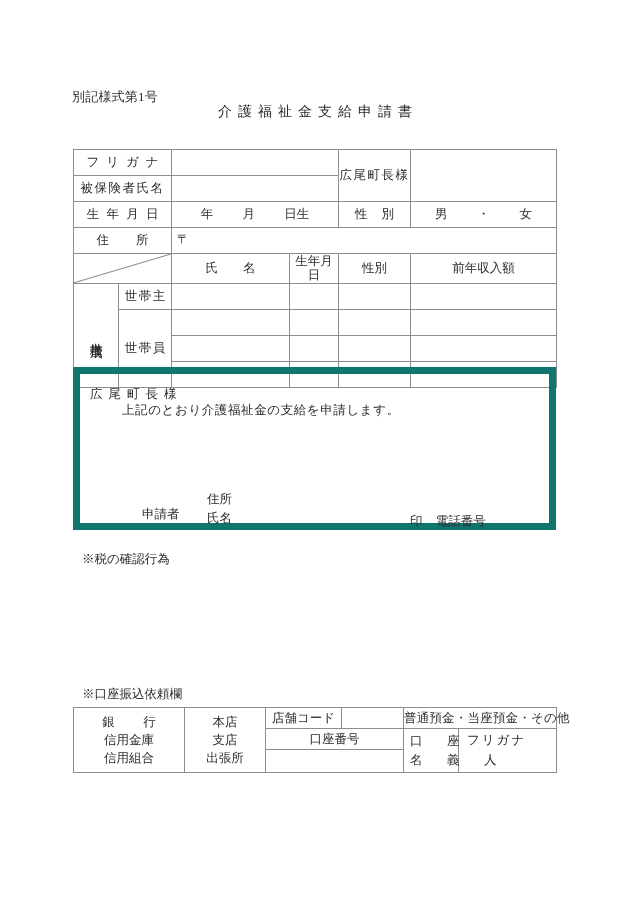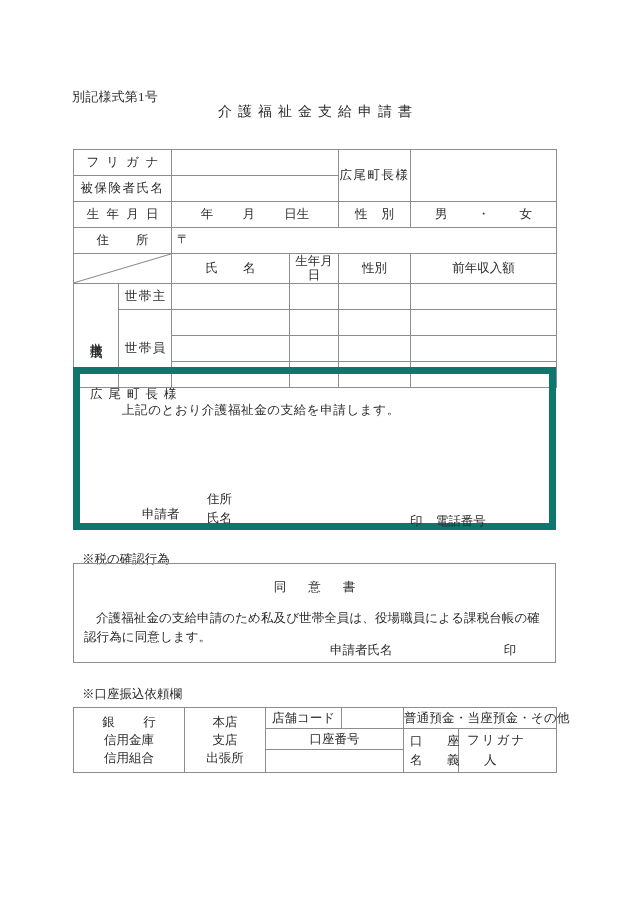--- a/index.html
+++ b/index.html
@@ -436,28 +436,20 @@
       <span class="af-row"><span>住所</span></span>
       <span class="af-row"><span>氏名</span></span>
     </div>
     <div class="seal-phone">
       <span class="seal">印</span>
       <span>電話番号</span>
     </div>
   </div>
 
   <div class="section-label" id="tax-label">※税の確認行為</div>
-  <div id="consent-box">
-    <div class="consent-title">同意書</div>
-    <div class="consent-body"><span class="indent"></span><span>介護福祉金の支給申請のため私及び世帯全員は、役場職員による課税台帳の確認行為に同意します。</span></div>
-    <div class="consent-sign">
-      <span>申請者氏名</span>
-      <span class="seal">印</span>
-    </div>
-  </div>
 
   <div class="section-label" id="bank-label">※口座振込依頼欄</div>
   <table class="tbl" id="bank-table">
     <colgroup>
       <col class="b-c1">
         <col class="b-c2">
         <col class="b-c3">
         <col class="b-c4">
         <col class="b-c5">
         <col class="b-c6">

